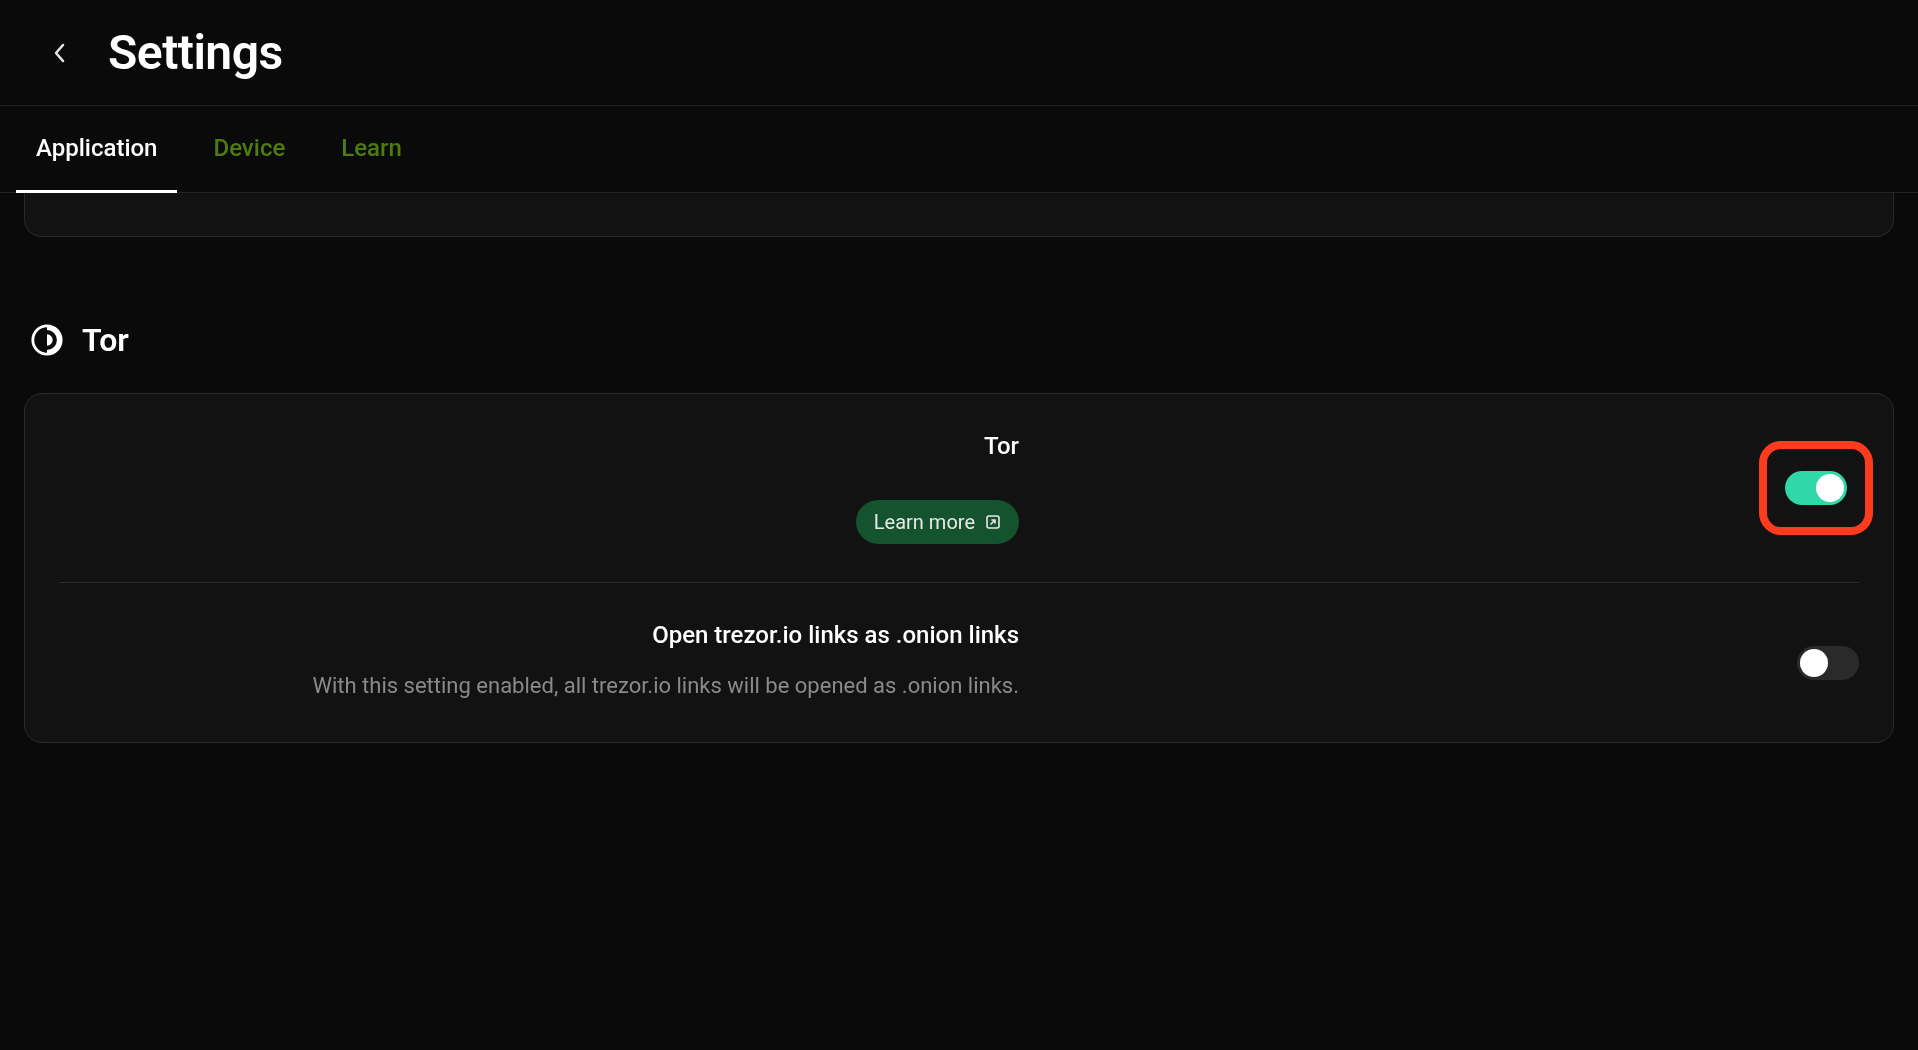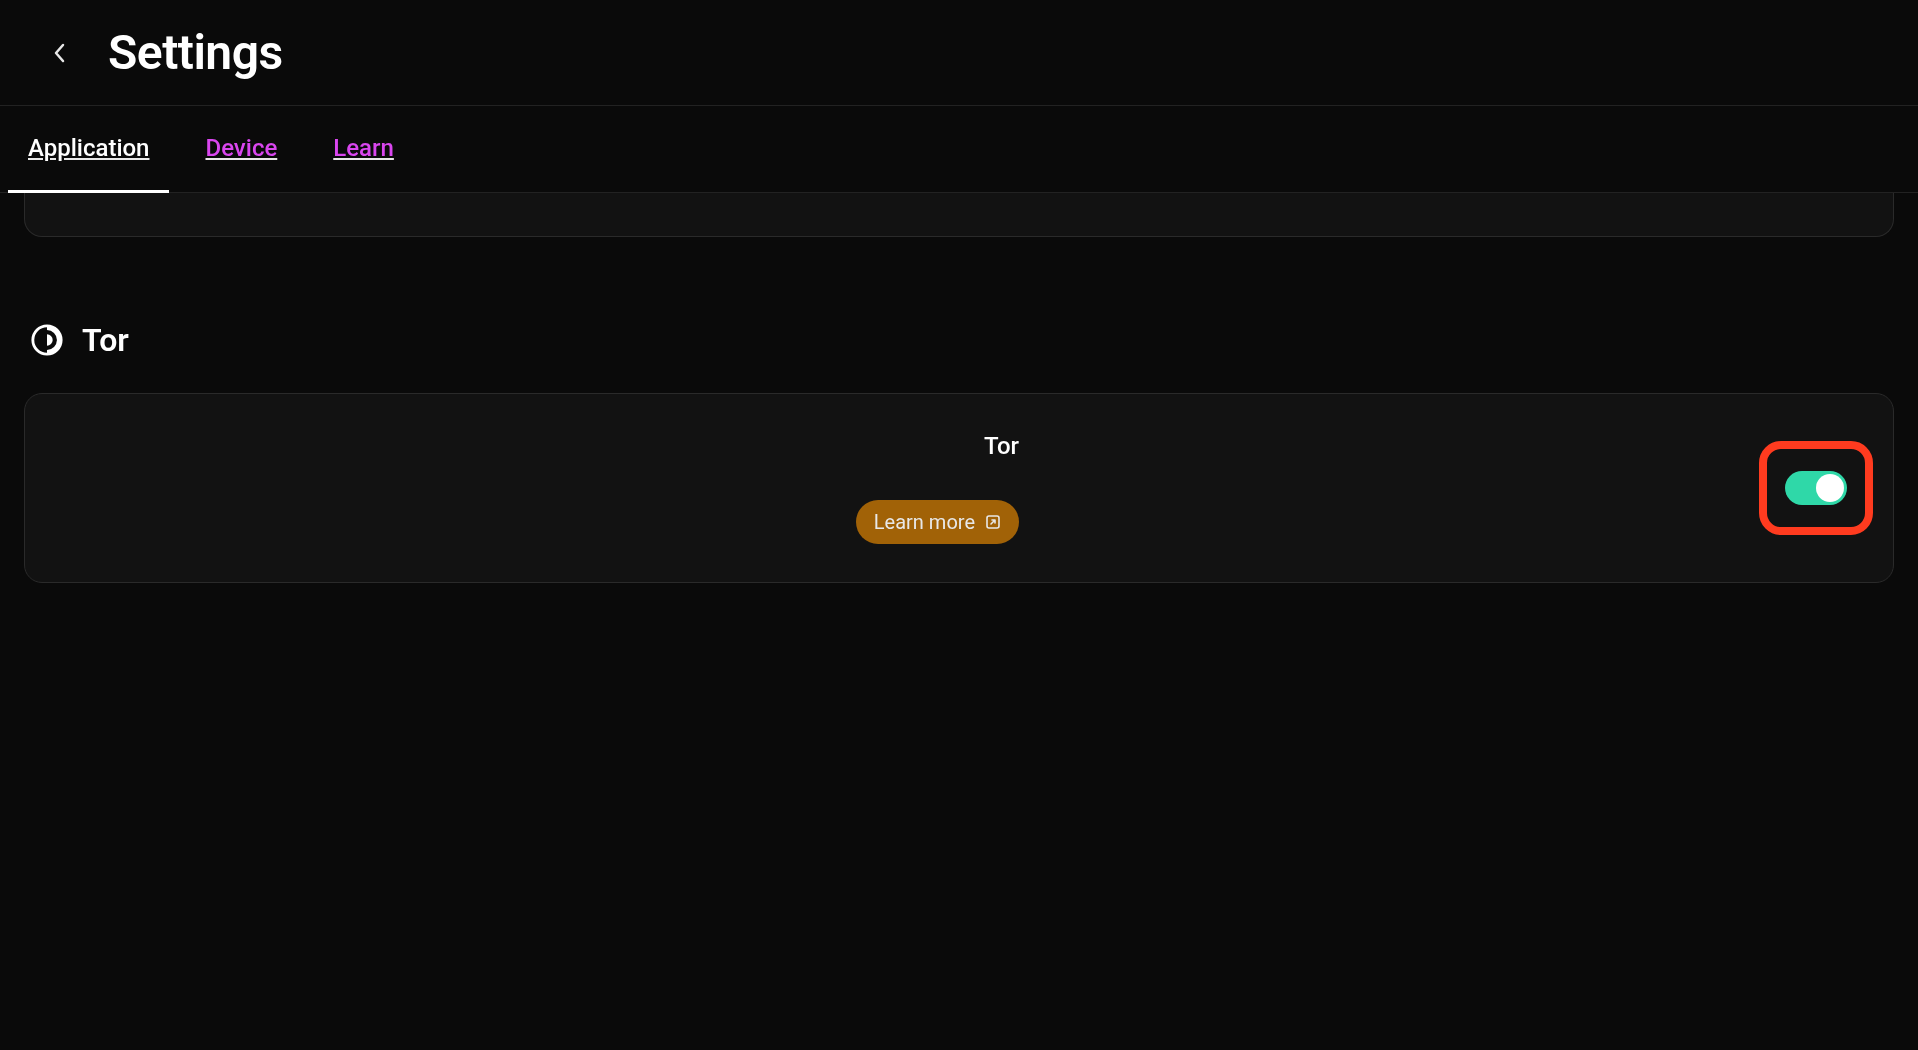--- a/index.html
+++ b/index.html
@@ -32,30 +32,29 @@
   }
   .page-title {
     font-size: 48px;
     font-weight: 600;
     letter-spacing: -0.5px;
     color: #ffffff;
   }
   .tabs-row {
     display: flex;
     gap: 56px;
-    padding: 0 28px;
+    padding: 0 36px;
     border-bottom: 1px solid #222;
     border-top: 1px solid #222;
-    text-decoration: underline;
   }
   .tab {
     padding: 28px 0 30px 0;
     font-size: 24px;
     font-weight: 500;
-    color: #d946ef;
+    color: #4d7c0f;
     cursor: pointer;
     position: relative;
   }
   .tab.active {
     color: #ffffff;
   }
   .tab.active::after {
     content: "";
     position: absolute;
     left: -20px;
@@ -123,21 +122,21 @@
     line-height: 1.7;
     color: #8a8a8a;
   }
   .learn-more {
     display: inline-flex;
     align-items: center;
     gap: 10px;
     margin-top: 22px;
     padding: 10px 18px;
     border-radius: 28px;
-    background: #a16207;
+    background: #14532d;
     color: #e8e8e8;
     font-size: 20px;
     cursor: pointer;
   }
   .toggle {
     position: relative;
     width: 62px;
     height: 34px;
     border-radius: 20px;
     cursor: pointer;
@@ -219,16 +218,25 @@
           </svg>
         </div>
       </div>
       <div class="highlight-box">
         <div class="toggle on">
           <div class="toggle-knob"></div>
         </div>
       </div>
     </div>
 
+    <div class="row">
+      <div class="row-left">
+        <div class="row-title">Open trezor.io links as .onion links</div>
+        <div class="row-desc">With this setting enabled, all trezor.io links will be opened as .onion links.</div>
+      </div>
+      <div class="toggle off">
+        <div class="toggle-knob"></div>
+      </div>
+    </div>
 
   </div>
 
 </div>
 
 </body></html>

